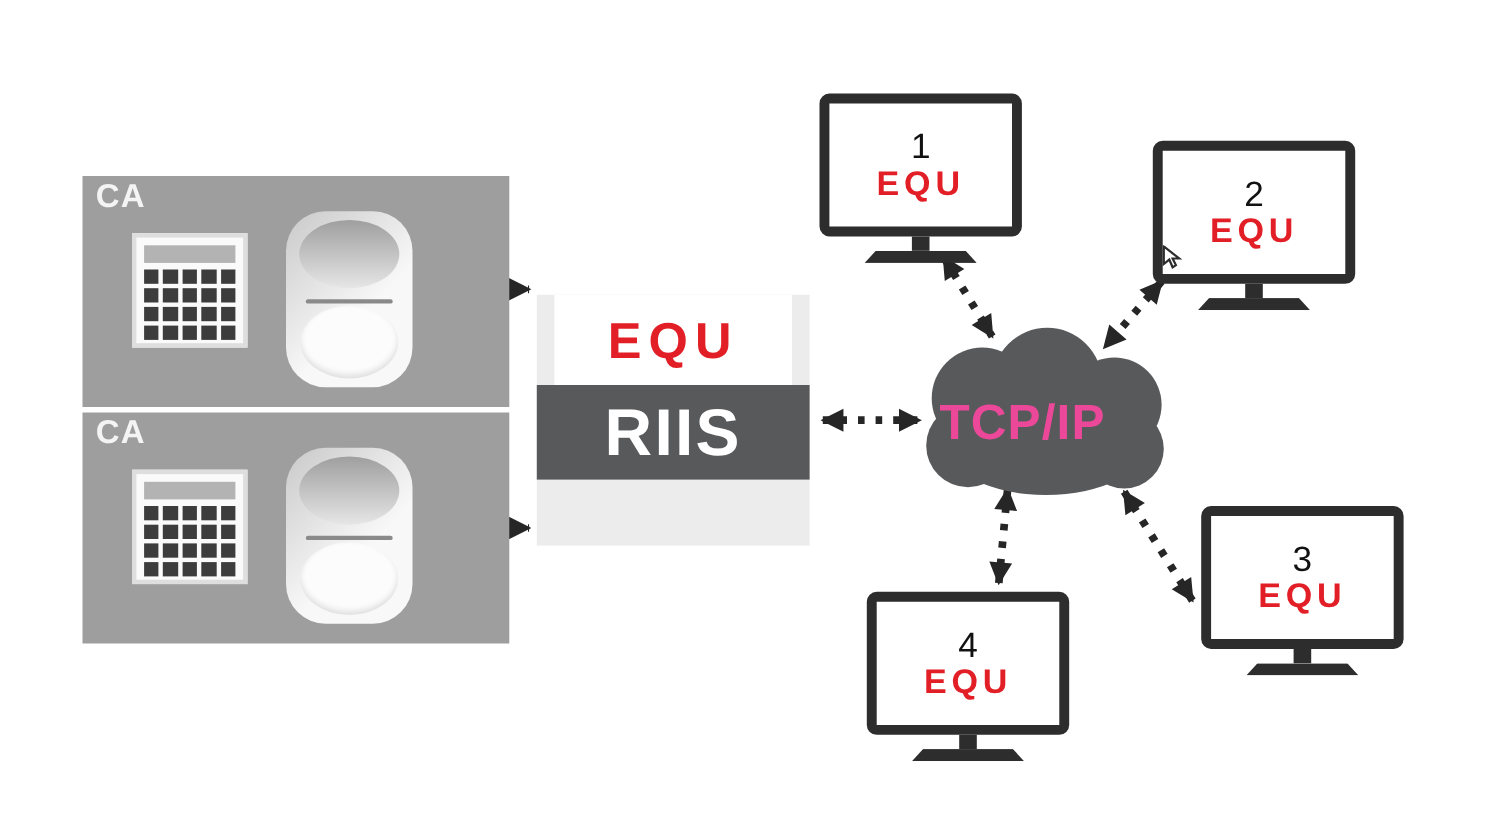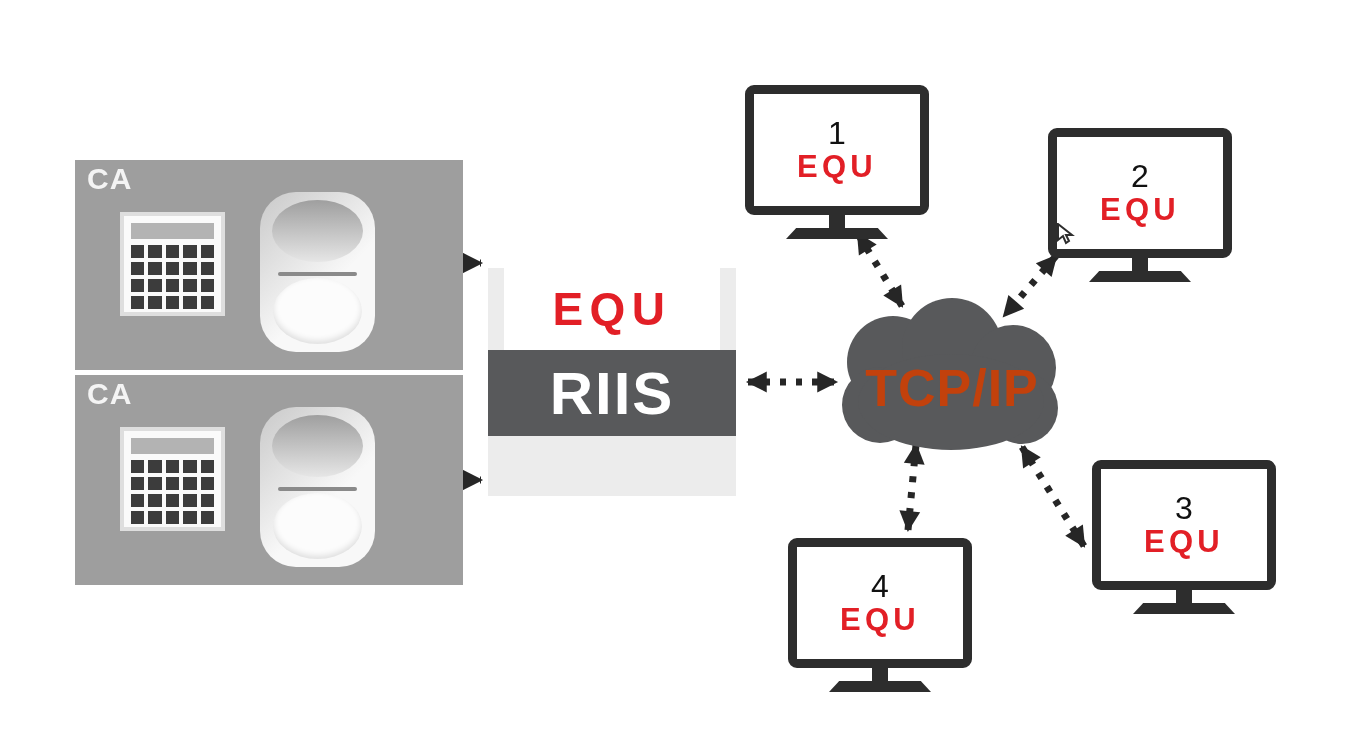--- a/index.html
+++ b/index.html
@@ -25,22 +25,22 @@
     background:#fcfcfc;box-shadow:inset 0 -3px 6px rgba(0,0,0,.12);}
 
   
   .server{position:absolute;left:488px;top:268px;width:248px;height:228px;background:#ececec;z-index:2;}
   .server-logo-area{height:82px;margin:0 16px;background:#fff;display:flex;align-items:center;justify-content:center;}
   .server-logo{color:#e21f26;font-size:46px;font-weight:bold;letter-spacing:.14em;}
   .server-band{height:86px;background:#58595b;display:flex;align-items:center;justify-content:center;text-align:center;}
   .server-name{color:#fff;font-size:60px;font-weight:bold;letter-spacing:2px;}
 
   
-  .cloud-label{position:absolute;left:854px;top:358px;width:196px;text-align:center;z-index:3;
-    color:#c2410c;font-size:52px;font-weight:bold;letter-spacing:1px;}
+  .cloud-label{position:absolute;left:854px;top:358px;width:196px;z-index:3;
+    color:#ec4899;font-size:45px;font-weight:bold;letter-spacing:1px;}
 
   
   .monitor{position:absolute;width:184px;z-index:2;}
   .screen{position:relative;height:112px;background:#fff;border:9px solid #2d2d2d;border-radius:9px;
     display:flex;flex-direction:column;align-items:center;justify-content:center;}
   .m-num{color:#111;font-size:32px;line-height:34px;}
   .m-logo{color:#e21f26;font-size:31px;font-weight:bold;letter-spacing:.14em;line-height:34px;}
   .stand-neck{width:16px;height:13px;background:#2d2d2d;margin:0 auto;}
   .stand-base{width:102px;height:11px;background:#2d2d2d;margin:0 auto;
     clip-path:polygon(10% 0,90% 0,100% 100%,0 100%);}

